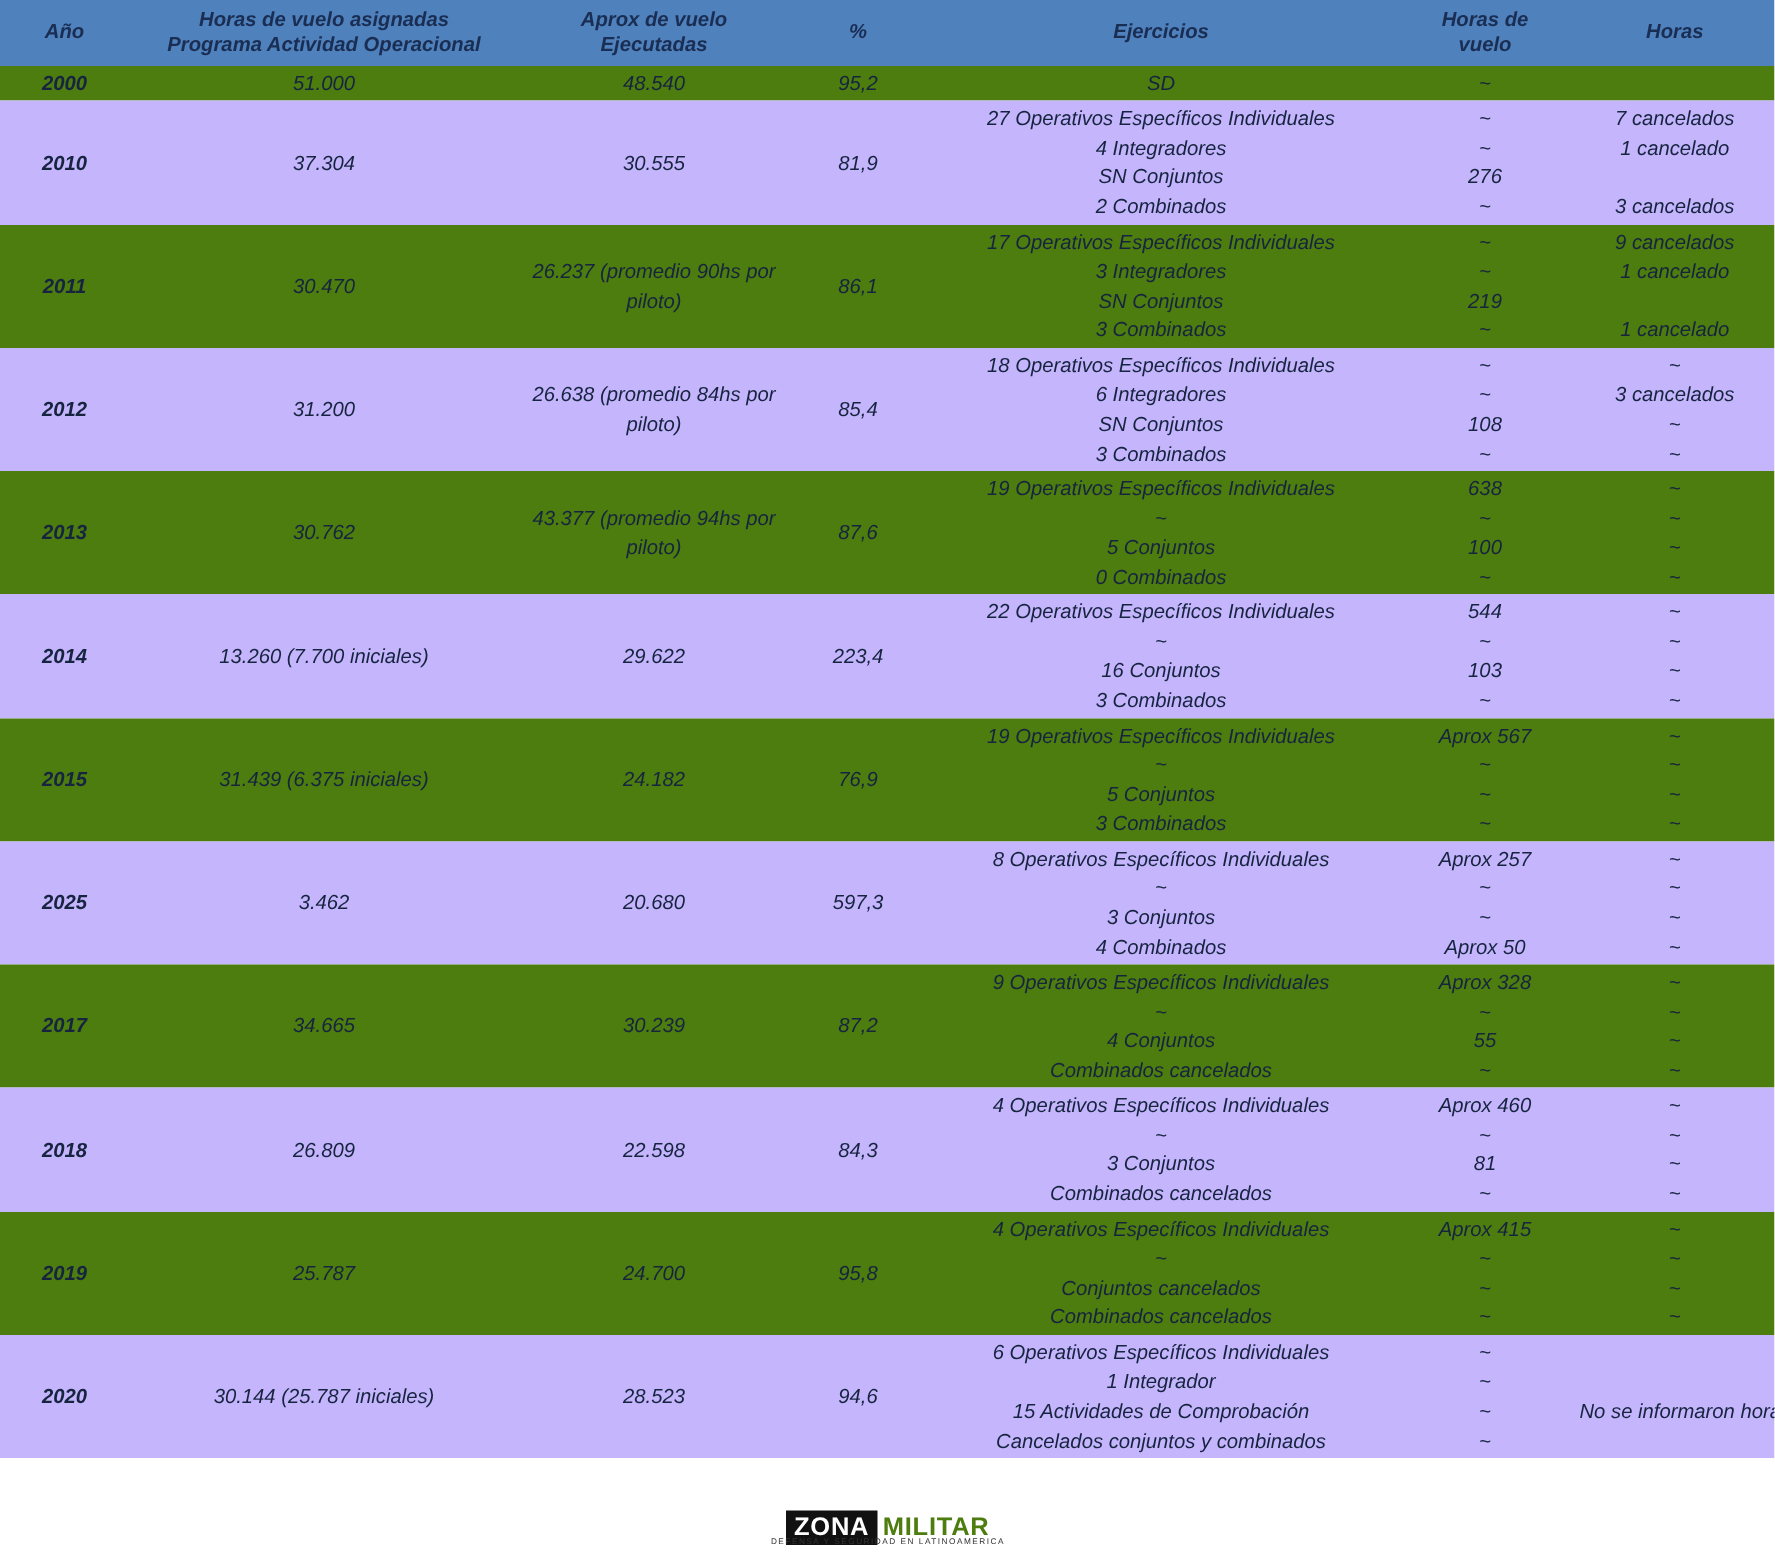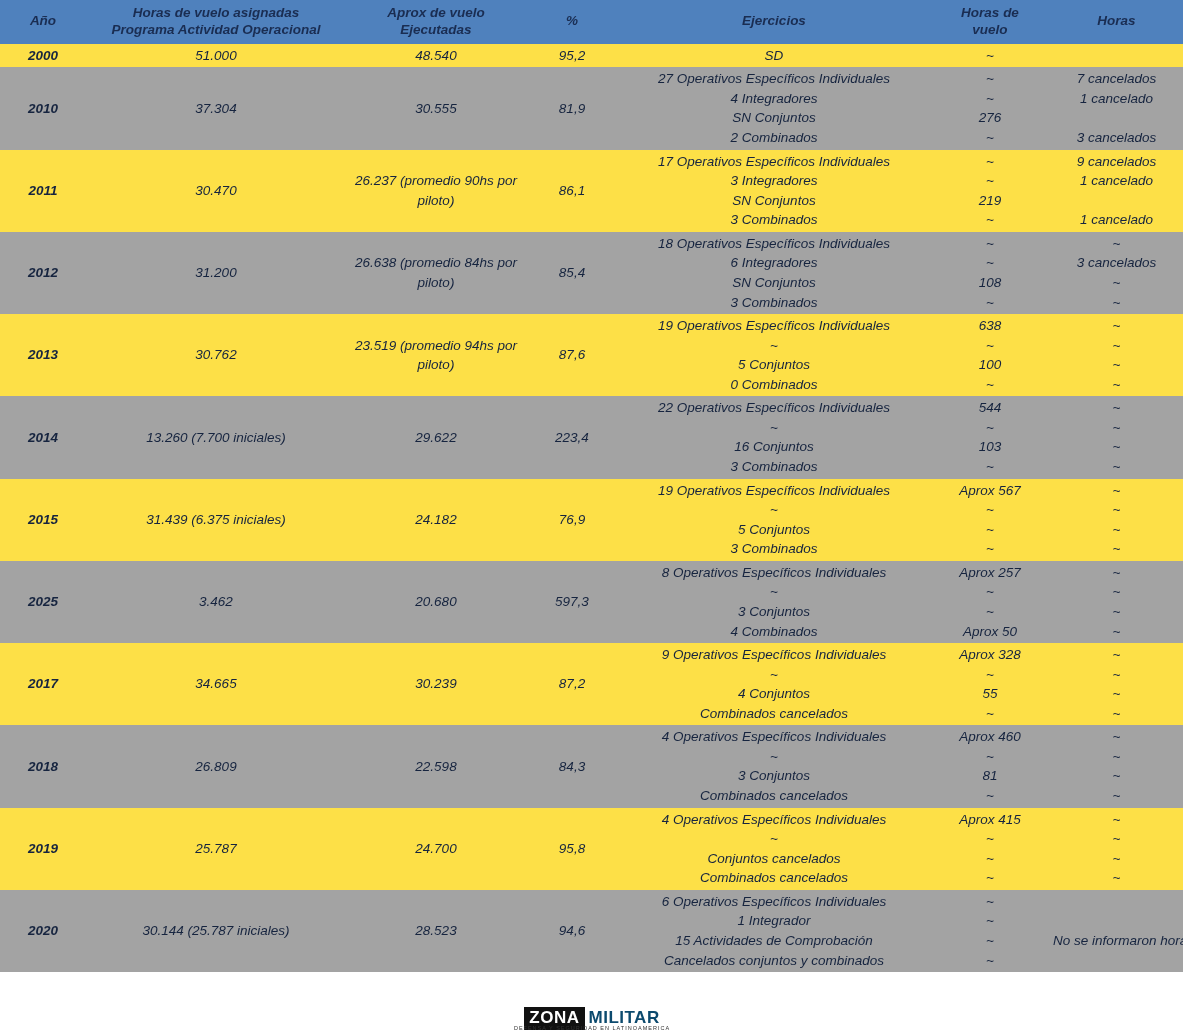--- a/index.html
+++ b/index.html
@@ -31,22 +31,22 @@
     line-height: 1.25;
   }
   table.flight-table td {
     text-align: center;
     vertical-align: middle;
     font-size: 13.5px;
     color: #16243f;
     padding: 2px 3px;
     line-height: 1.45;
   }
-  tr.band-light td { background: #fde047; }
-  tr.band-dark  td { background: #a3a3a3; }
+  tr.band-light td { background: #4d7c0f; }
+  tr.band-dark  td { background: #c4b5fd; }
   td.year {
     font-weight: bold;
     font-size: 15px;
   }
   .sublines { display: block; }
   .sublines span { display: block; white-space: nowrap; }
   .col-anio       { width: 86px; }
   .col-asignadas  { width: 260px; }
   .col-ejecutadas { width: 180px; }
   .col-pct        { width: 92px; }
@@ -72,21 +72,21 @@
     font-weight: bold;
     font-size: 17px;
     letter-spacing: 0.5px;
   }
   .wm-zona {
     background: #111111;
     color: #ffffff;
     padding: 1px 5px 2px 5px;
   }
   .wm-militar {
-    color: #0c4a6e;
+    color: #4d7c0f;
     padding-left: 4px;
   }
   .wm-sub {
     position: absolute;
     top: 22px;
     left: 0;
     width: 190px;
     text-align: center;
     font-size: 5.5px;
     letter-spacing: 1px;
@@ -253,21 +253,21 @@
         <span>3 cancelados</span>
         <span>~</span>
         <span>~</span>
           </span>
         </td>
     </tr>
 
     <tr class="band-light">
       <td class="year">2013</td>
       <td>30.762</td>
-      <td>23.519 (promedio 94hs por piloto)</td>
+      <td>43.377 (promedio 94hs por piloto)</td>
       <td>87,6</td>
       <td>
           <span class="sublines">
         <span>19 Operativos Específicos Individuales</span>
         <span>~</span>
         <span>5 Conjuntos</span>
         <span>0 Combinados</span>
           </span>
         </td>
       <td>

